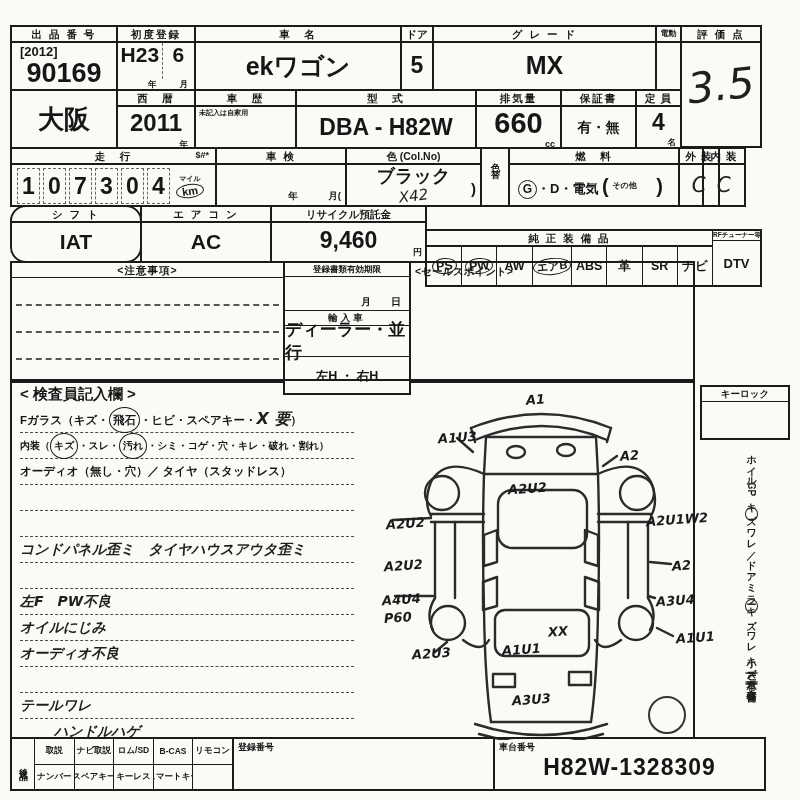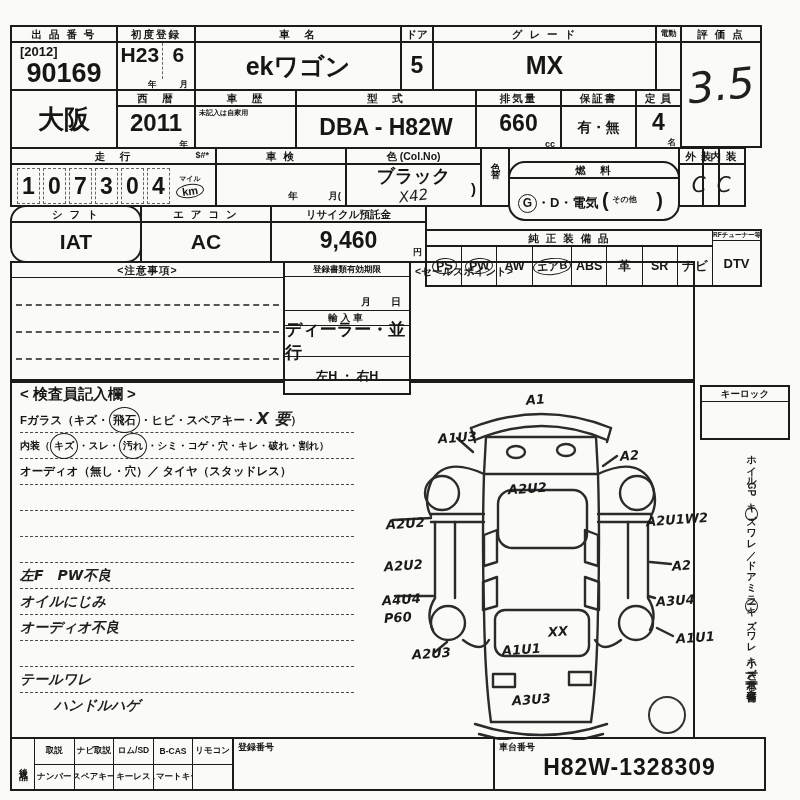--- a/index.html
+++ b/index.html
@@ -83,21 +83,21 @@
   <div style="font-size:7px;font-weight:700;padding:1px 0 0 3px;">未記入は自家用</div>
 </div>
 
 <div class="c" style="left:295px;top:89px;width:182px;height:60px;">
   <div class="h hu">型　式</div>
   <div class="v" style="font-size:23px;font-weight:700;line-height:40px;">DBA - H82W</div>
 </div>
 
 <div class="c" style="left:475px;top:89px;width:87px;height:60px;">
   <div class="h hu">排気量</div>
-  <div class="v" style="font-size:23px;font-weight:700;line-height:32px;">660</div>
+  <div class="v" style="font-size:29px;font-weight:700;line-height:32px;">660</div>
   <div style="font-size:9px;font-weight:700;text-align:right;padding-right:5px;">cc</div>
 </div>
 
 <div class="c" style="left:560px;top:89px;width:77px;height:60px;">
   <div class="h hu">保証書</div>
   <div class="v" style="font-size:14px;font-weight:700;line-height:40px;">有・無</div>
 </div>
 
 <div class="c" style="left:635px;top:89px;width:47px;height:60px;">
   <div class="h hu" style="letter-spacing:1px;">定 員</div>
@@ -134,21 +134,21 @@
   <div class="h hu" style="letter-spacing:0;">色 (Col.No)</div>
   <div class="v" style="font-size:18px;font-weight:700;line-height:22px;">ブラック</div>
   <div class="hw" style="font-size:15px;text-align:center;transform:rotate(-7deg);">X42</div>
   <span style="position:absolute;right:4px;bottom:8px;font-size:15px;font-weight:700;">)</span>
 </div>
 
 <div class="c" style="left:480px;top:147px;width:30px;height:60px;">
   <div style="writing-mode:vertical-rl;font-size:9.5px;font-weight:700;margin:6px auto 0 auto;letter-spacing:6px;height:44px;">色替</div>
 </div>
 
-<div class="c" style="left:508px;top:161px;width:172px;height:60px;border-radius:17px;">
+<div class="c" style="left:508px;top:147px;width:172px;height:60px;">
   <div class="h hu">燃　料</div>
   <div style="padding:10px 0 0 8px;font-size:13px;font-weight:700;white-space:nowrap;">
     <span class="fg">G</span><span>・D・電気</span>
     <span style="font-size:20px;">(</span>
     <span style="font-size:8px;vertical-align:super;">その他</span>
     <span style="font-size:20px;margin-left:16px;">)</span>
   </div>
 </div>
 
 <div class="c" style="left:678px;top:147px;width:42px;height:60px;">
@@ -241,20 +241,21 @@
   <div style="position:absolute;left:8px;top:26px;width:334px;">
     <div class="iline">
       <span>Fガラス（キズ・</span><span class="pc">飛石</span><span>・ヒビ・スペアキー・</span><span class="hw" style="font-size:16px;font-weight:700;">X 要</span><span>）</span>
     </div>
     <div class="iline" style="font-size:10px;">
       <span>内装（</span><span class="pc">キズ</span><span>・スレ・</span><span class="pc">汚れ</span><span>・シミ・コゲ・穴・キレ・破れ・割れ）</span>
     </div>
     <div class="iline"><span>オーディオ（無し・穴）／ タイヤ（スタッドレス）</span></div>
     <div class="iline"><span class="hw" style="font-size:14px;"></span></div>
     <div class="iline"><span class="hw" style="font-size:14px;"></span></div>
+    <div class="iline"><span class="hw" style="font-size:14px;">コンドパネル歪ミ　タイヤハウスアウタ歪ミ</span></div>
     <div class="iline"><span class="hw" style="font-size:14px;"></span></div>
     <div class="iline"><span class="hw" style="font-size:14px;">左F　PW不良</span></div>
     <div class="iline"><span class="hw" style="font-size:14px;">オイルにじみ</span></div>
     <div class="iline"><span class="hw" style="font-size:14px;">オーディオ不良</span></div>
     <div class="iline"><span class="hw" style="font-size:14px;"></span></div>
     <div class="iline"><span class="hw" style="font-size:14px;">テールワレ</span></div>
     <div class="iline" style="border-bottom:none;margin-left:34px;"><span class="hw" style="font-size:14px;">ハンドルハゲ</span></div>
   </div>
 </div>
 

